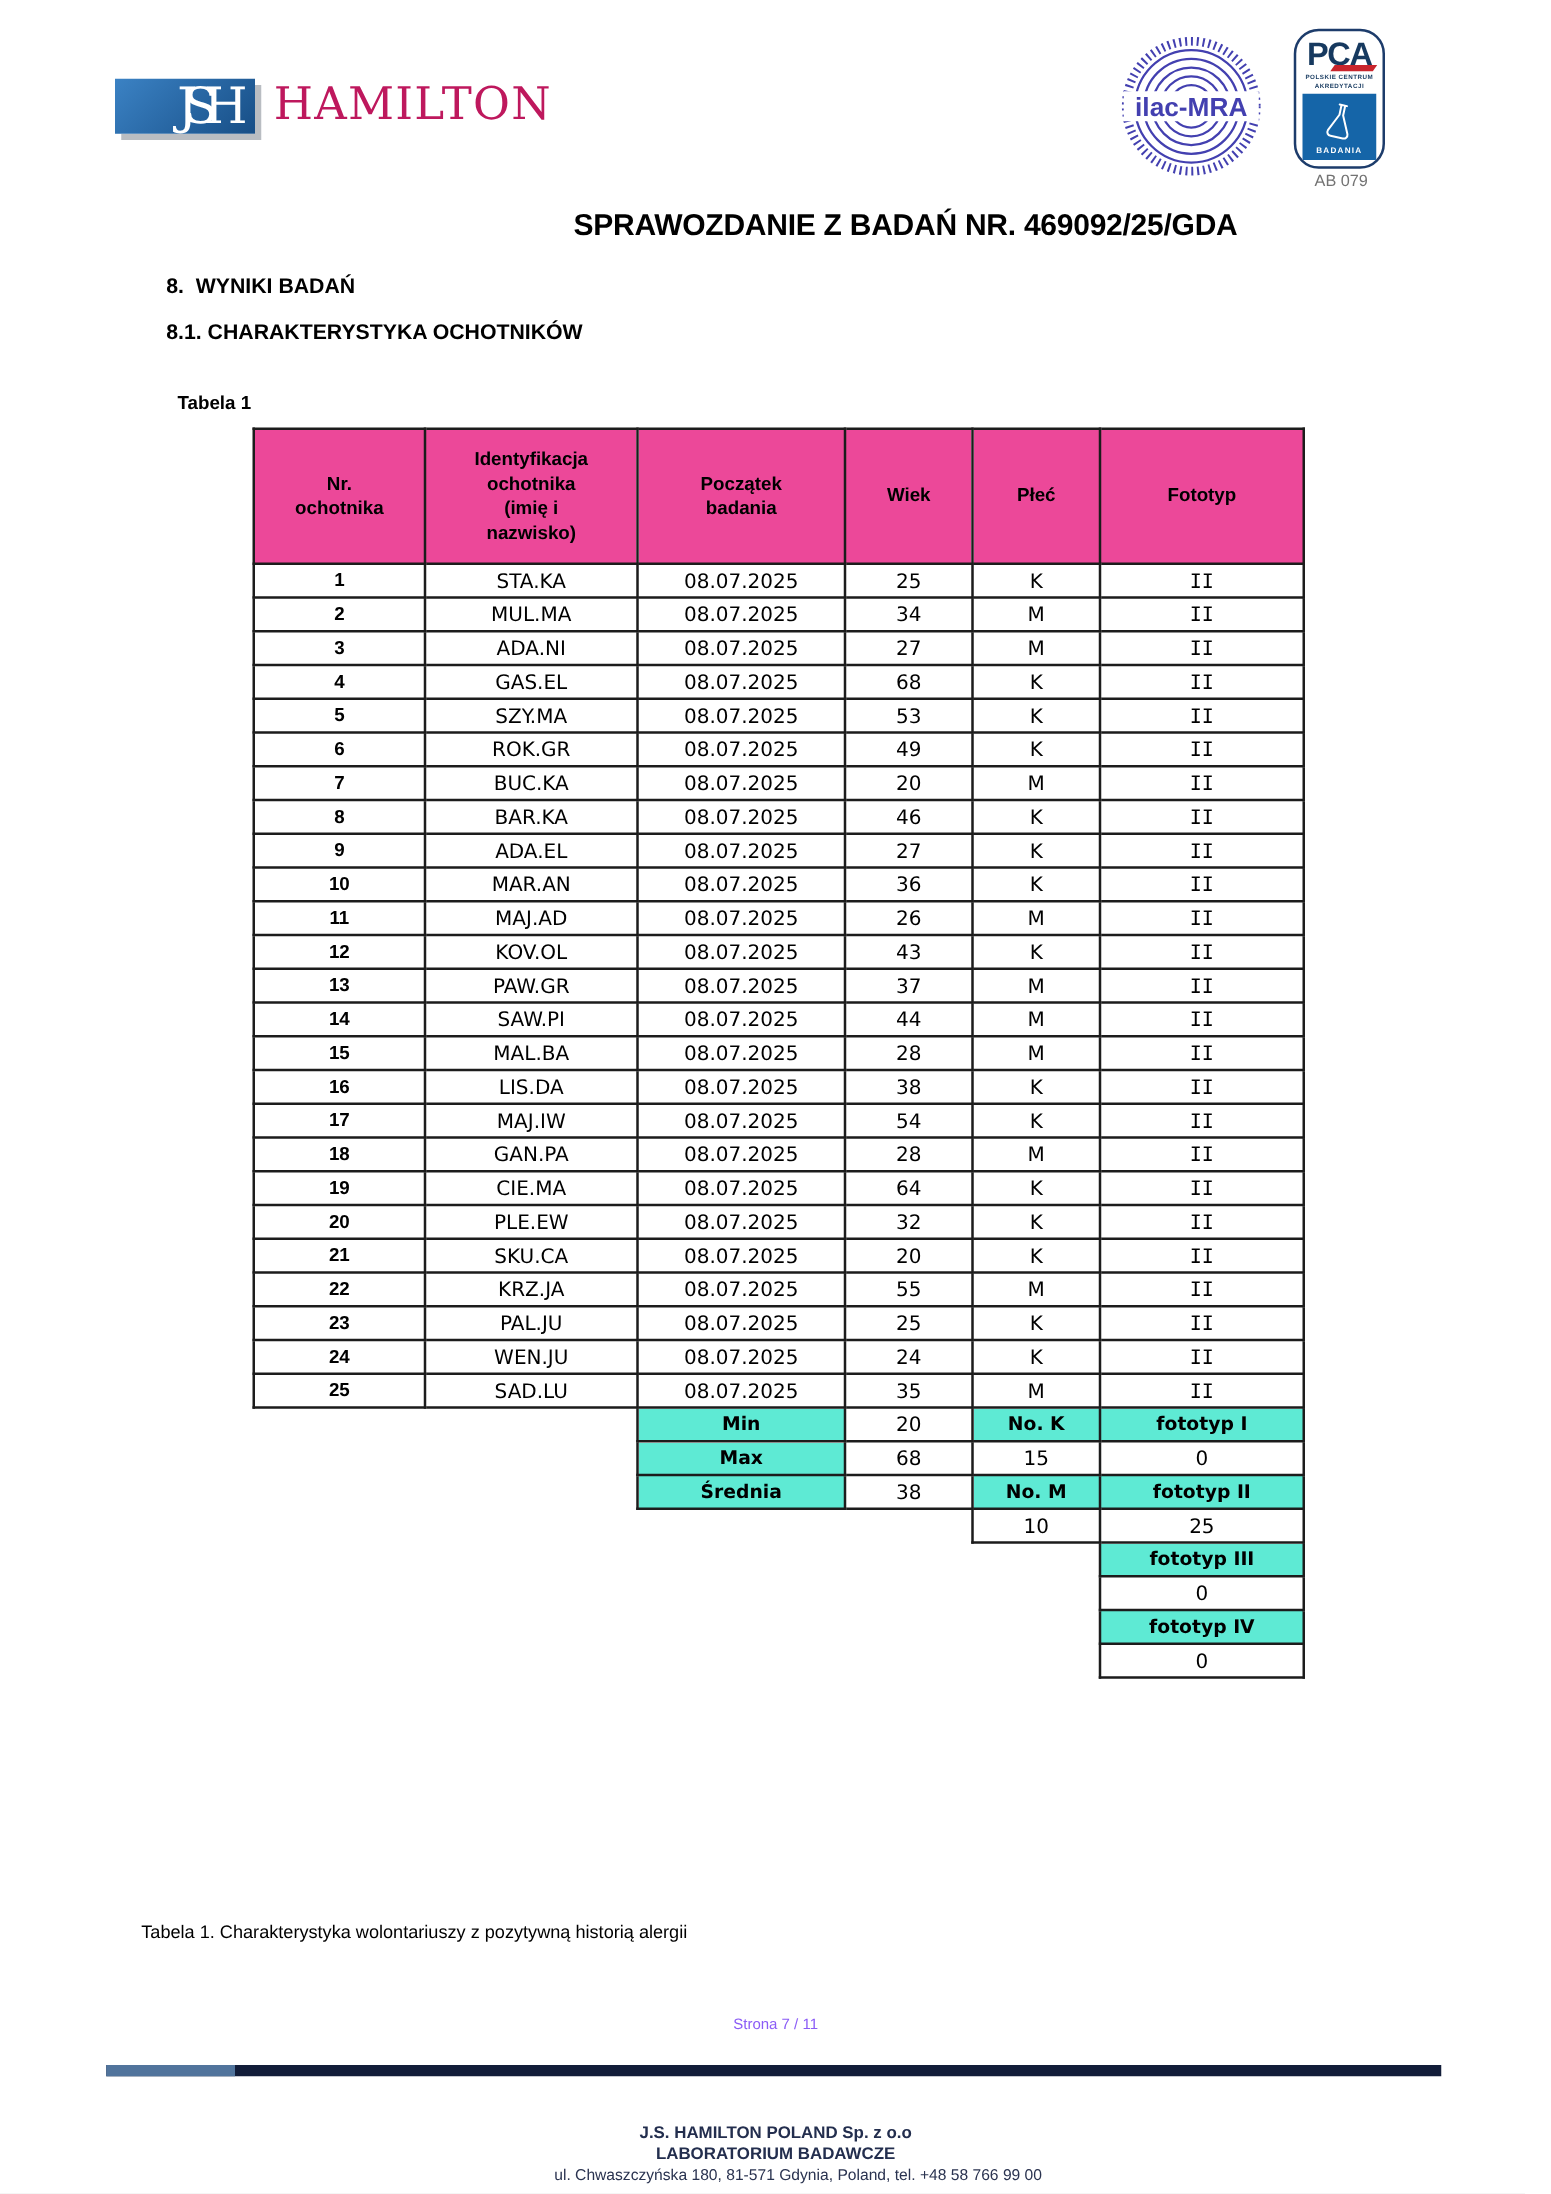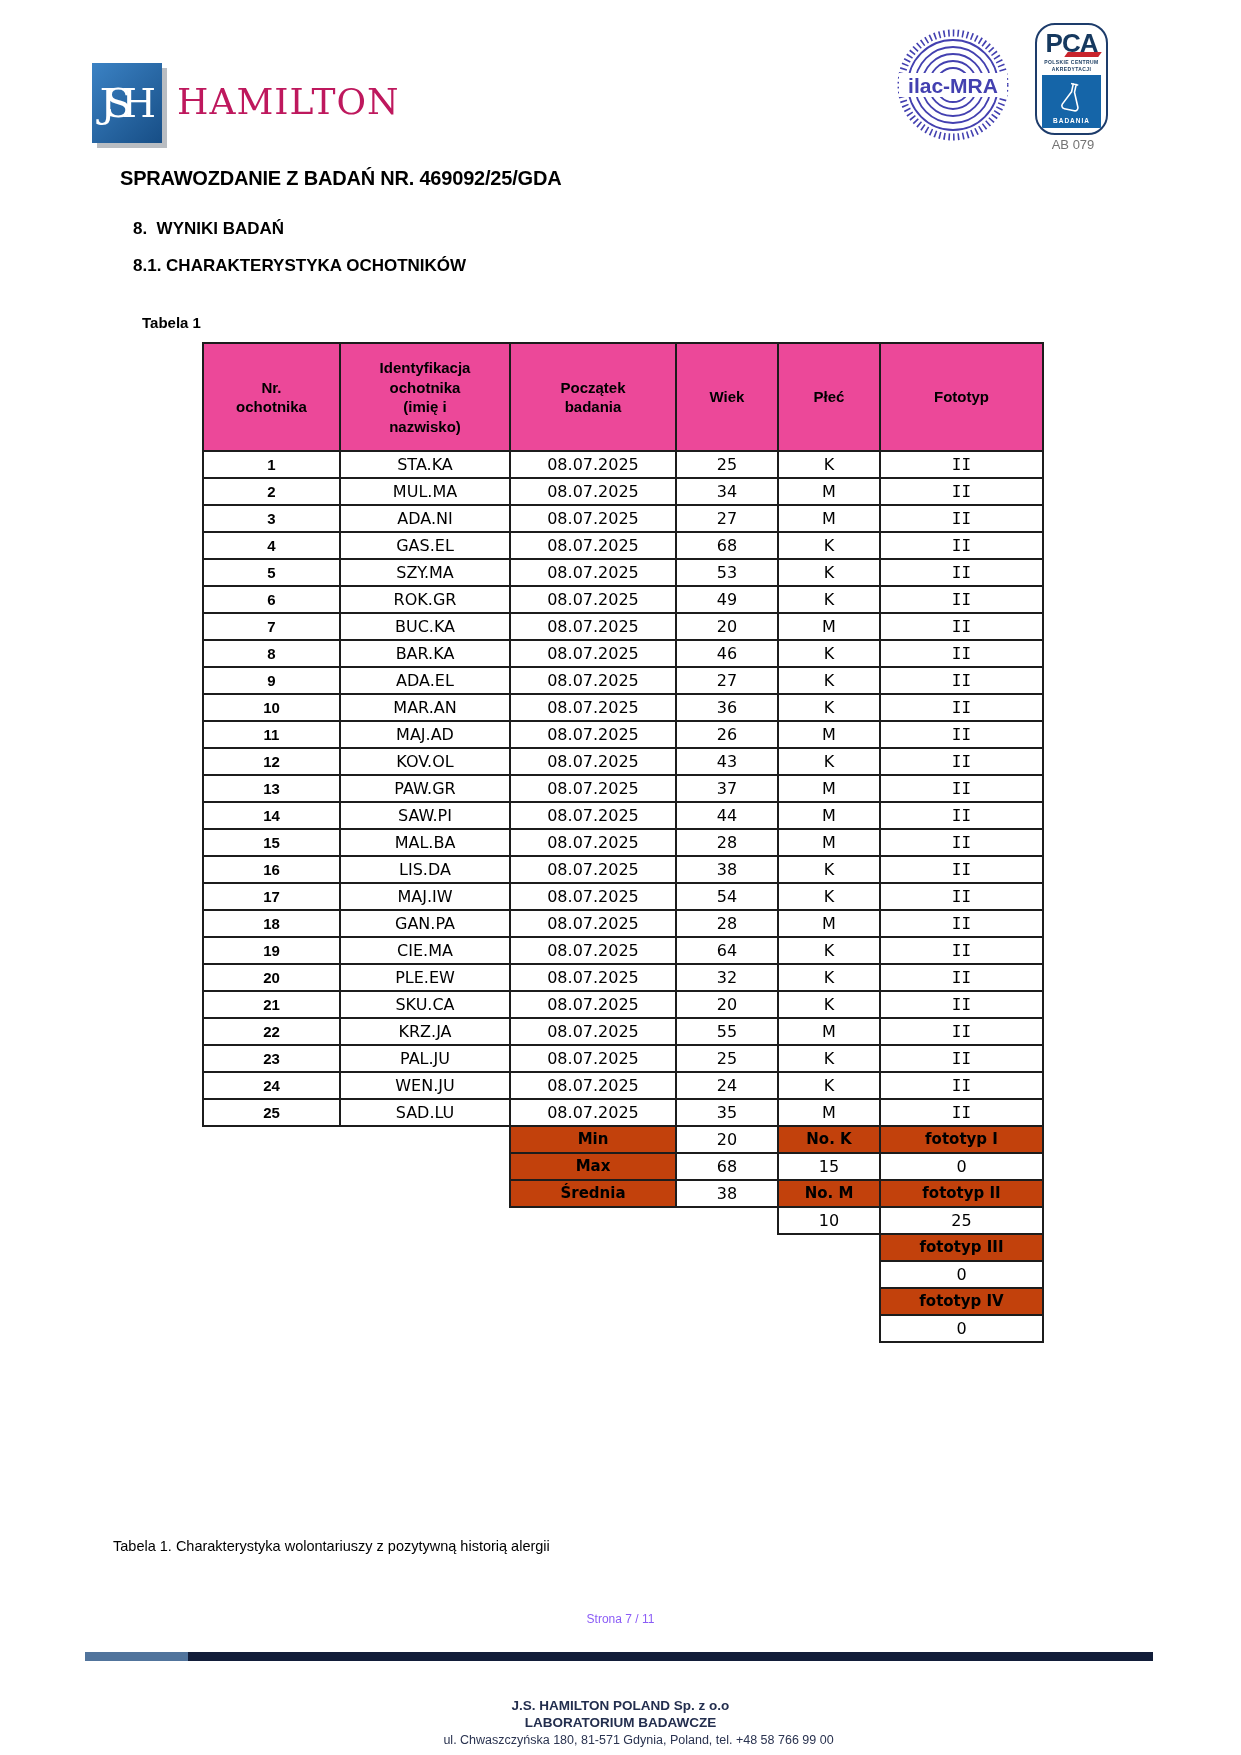--- a/index.html
+++ b/index.html
@@ -4,24 +4,24 @@
 <style>
   html,body{margin:0;padding:0;background:#e8e8e8;}
   #page{
     position:relative;width:1241px;height:1755px;background:#ffffff;
     margin:0 auto;overflow:hidden;
     font-family:"Liberation Sans",sans-serif;color:#000;
   }
   
   #hamilton-logo{position:absolute;left:92px;top:63px;display:flex;align-items:center;}
   #jsh-square{
-    width:70px;height:80px;background:linear-gradient(135deg,#3b82c4 0%,#1d5globe 0,#174e86 100%);
+    width:70px;height:44px;background:linear-gradient(135deg,#3b82c4 0%,#1d5globe 0,#174e86 100%);
     background:linear-gradient(135deg,#3b82c4 0%,#174e86 100%);
     box-shadow:5px 5px 0 #b9bdc2;
-    display:flex;align-items:center;justify-content:center;
+    display:flex;align-items:center;justify-content:center;padding-left:42px;
   }
   #jsh-square span{
     font-family:"DejaVu Serif",serif;color:#fff;font-size:40px;letter-spacing:-11px;
     margin-left:-9px;font-weight:400;
   }
   #hamilton-wordmark{
     font-family:"DejaVu Serif",serif;font-size:36px;color:#be185d;
     letter-spacing:1px;margin-left:15px;margin-top:-4px;
   }
   
@@ -40,43 +40,43 @@
   .pca-org{font-size:5px;font-weight:bold;color:#16395f;letter-spacing:.4px;line-height:1.4;}
   #pca-blue{
     position:absolute;left:5px;right:5px;bottom:5px;top:50px;background:#1565a8;
     display:flex;flex-direction:column;align-items:center;justify-content:flex-end;
   }
   #pca-badge-label{color:#fff;font-size:6.5px;font-weight:bold;letter-spacing:1px;margin:3px 0 4px;}
   #pca-flask{position:absolute;top:6px;left:50%;transform:translateX(-50%) rotate(12deg);}
   #pca-ab{position:absolute;left:1028px;top:137px;width:90px;text-align:center;font-size:13px;color:#737373;}
   
   #report-title{
-    position:absolute;left:120px;top:167px;width:870px;text-align:left;
-    font-size:20px;font-weight:bold;letter-spacing:-0.2px;
+    position:absolute;left:120px;top:167px;width:870px;text-align:right;
+    font-size:24px;font-weight:bold;letter-spacing:-0.2px;
   }
   .hdg{position:absolute;left:133px;font-size:17px;font-weight:bold;white-space:pre;}
   #section-heading{top:219px;}
   #subsection-heading{top:256px;}
   #table-label{position:absolute;left:142px;top:314px;font-size:15px;font-weight:bold;}
   
   #table-wrap{position:absolute;left:202px;top:342px;}
   table{border-collapse:collapse;table-layout:fixed;}
   col.w0{width:137px}col.w1{width:170px}col.w2{width:166px}
   col.w3{width:102px}col.w4{width:102px}col.w5{width:163px}
   th,td{border:2px solid #1c1c1c;text-align:center;padding:0;overflow:hidden;}
   thead tr{height:108px;}
   th{
     background:#ec4899;font-size:15px;font-weight:bold;white-space:pre-line;
     line-height:1.3;font-family:"Liberation Sans",sans-serif;
   }
   tbody tr{height:27px;}
   td{font-family:"DejaVu Sans",sans-serif;font-size:16px;line-height:1;}
   td.c0{font-family:"Liberation Sans",sans-serif;font-weight:bold;font-size:15px;}
   td.c5{font-family:"DejaVu Sans Mono",monospace;font-size:16px;}
-  td.gray{background:#c2410c;font-weight:bold;font-size:15px;font-family:"DejaVu Sans",sans-serif;}
+  td.gray{background:#5eead4;font-weight:bold;font-size:15px;font-family:"DejaVu Sans",sans-serif;}
   td.nocell{border:none;background:transparent;}
   
   #table-caption{position:absolute;left:113px;top:1538px;font-size:14.5px;}
   #page-number{position:absolute;left:0;top:1612px;width:100%;text-align:center;font-size:12px;color:#8b5cf6;}
   #footer-divider{position:absolute;left:85px;top:1652px;width:1068px;height:9px;background:#121d39;}
   #footer-divider .lite{position:absolute;left:0;top:0;width:103px;height:9px;background:#51749c;}
   #footer-text{position:absolute;left:0;top:1697px;width:100%;text-align:center;color:#232e4e;}
   #footer-company,#footer-lab{font-size:13.5px;font-weight:bold;line-height:17px;}
   #footer-address{font-size:12.5px;line-height:18px;color:#2a3350;padding-left:36px;}
 </style>

